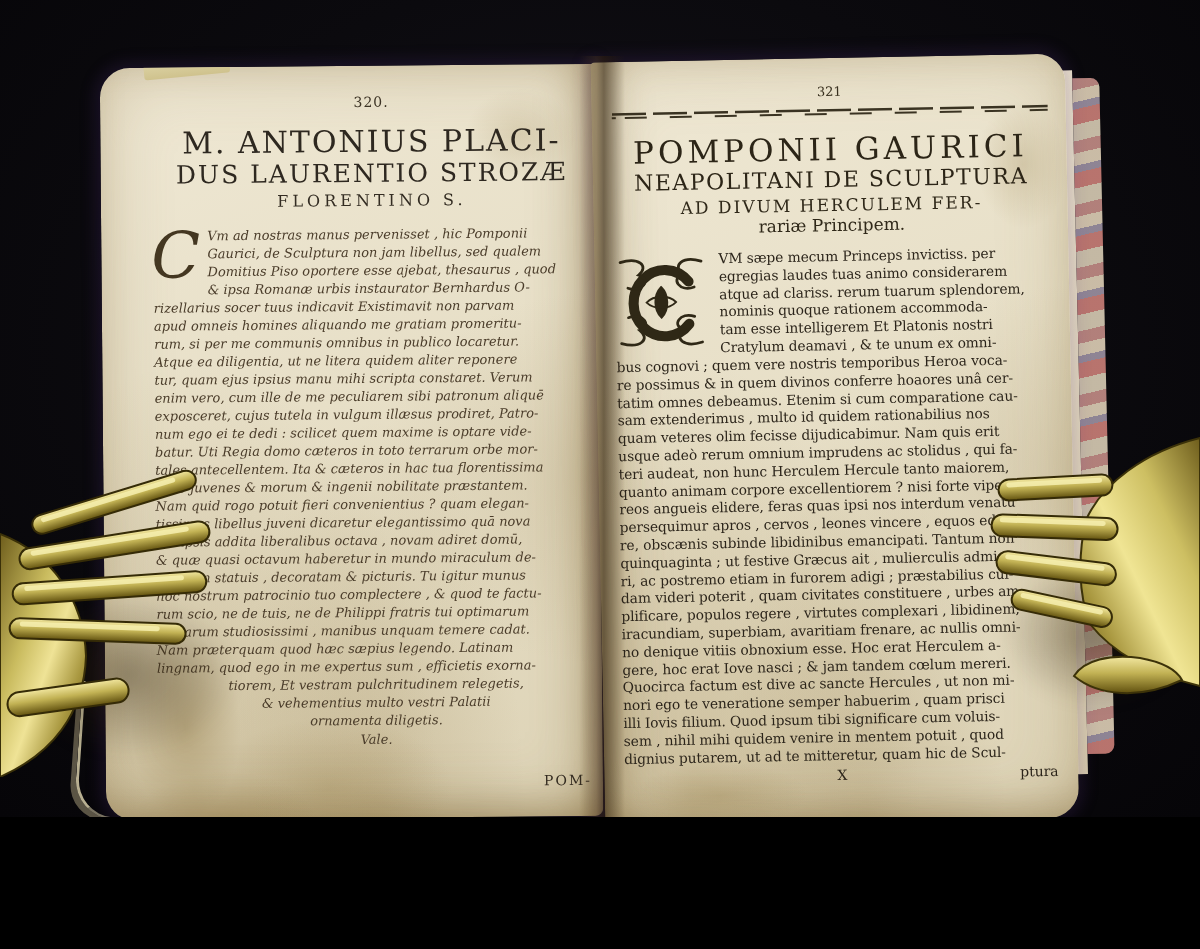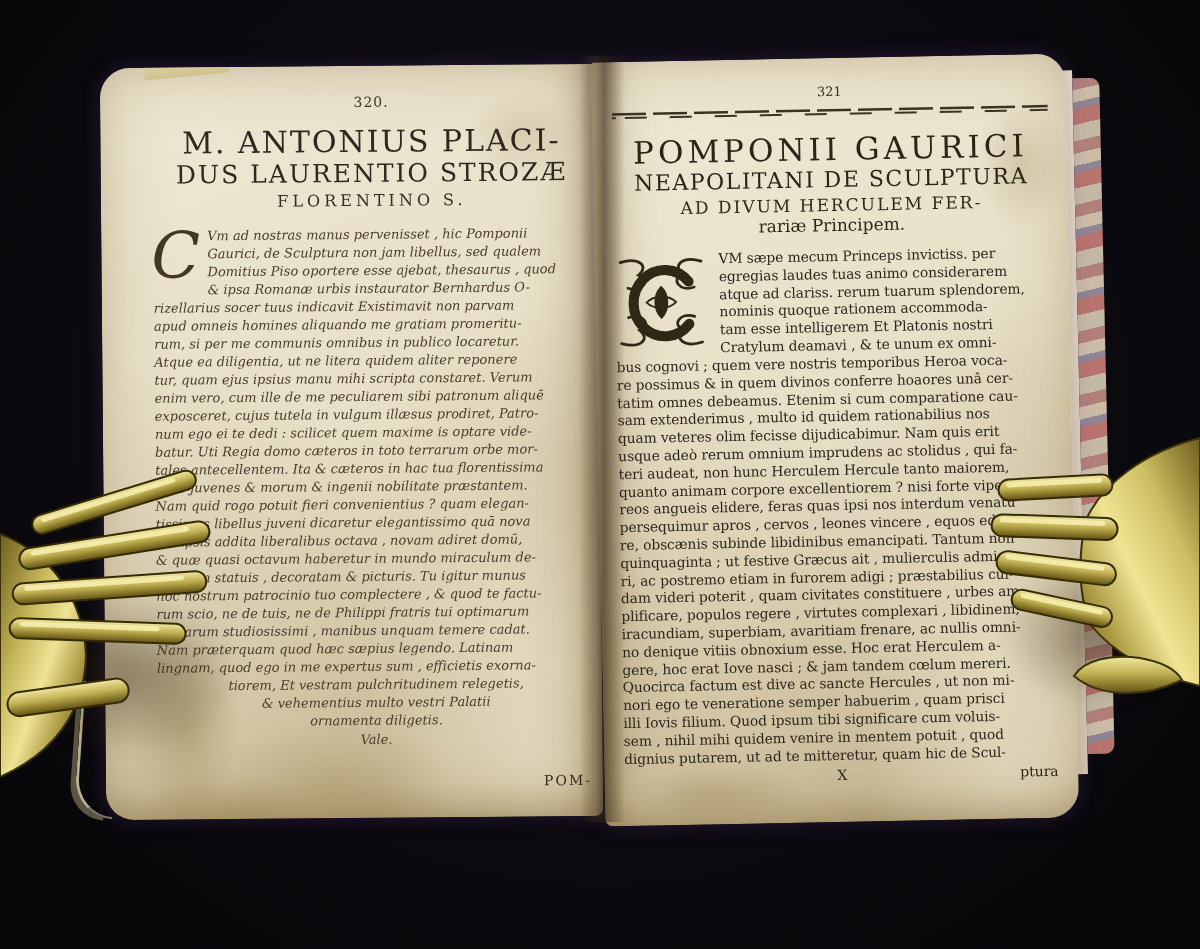--- a/index.html
+++ b/index.html
@@ -1,16 +1,16 @@
 <!DOCTYPE html>
 <html><head>
 <meta charset="utf-8">
 <style>
   html,body{margin:0;padding:0;background:#000;}
-  .stage{position:relative;width:1200px;height:949px;overflow:hidden;
+  .stage{position:relative;width:1200px;height:817px;overflow:hidden;
     background:radial-gradient(ellipse at 50% 42%, #14121a 0%, #0b0a0e 55%, #060508 100%);
     font-family:"DejaVu Serif", serif;}
   
   .page{position:absolute;overflow:hidden;z-index:1;
     background:
       radial-gradient(ellipse at 18% 96%, rgba(158,136,86,.30), transparent 42%),
       radial-gradient(ellipse at 55% 102%, rgba(150,128,80,.28), transparent 38%),
       radial-gradient(ellipse at 100% 55%, rgba(160,140,95,.20), transparent 32%),
       linear-gradient(160deg,#efe8d4 0%,#e7dfc7 45%,#ddd3b6 100%);}
   .page.left{left:103px;top:66px;width:497px;height:752px;transform:rotate(-0.5deg);

